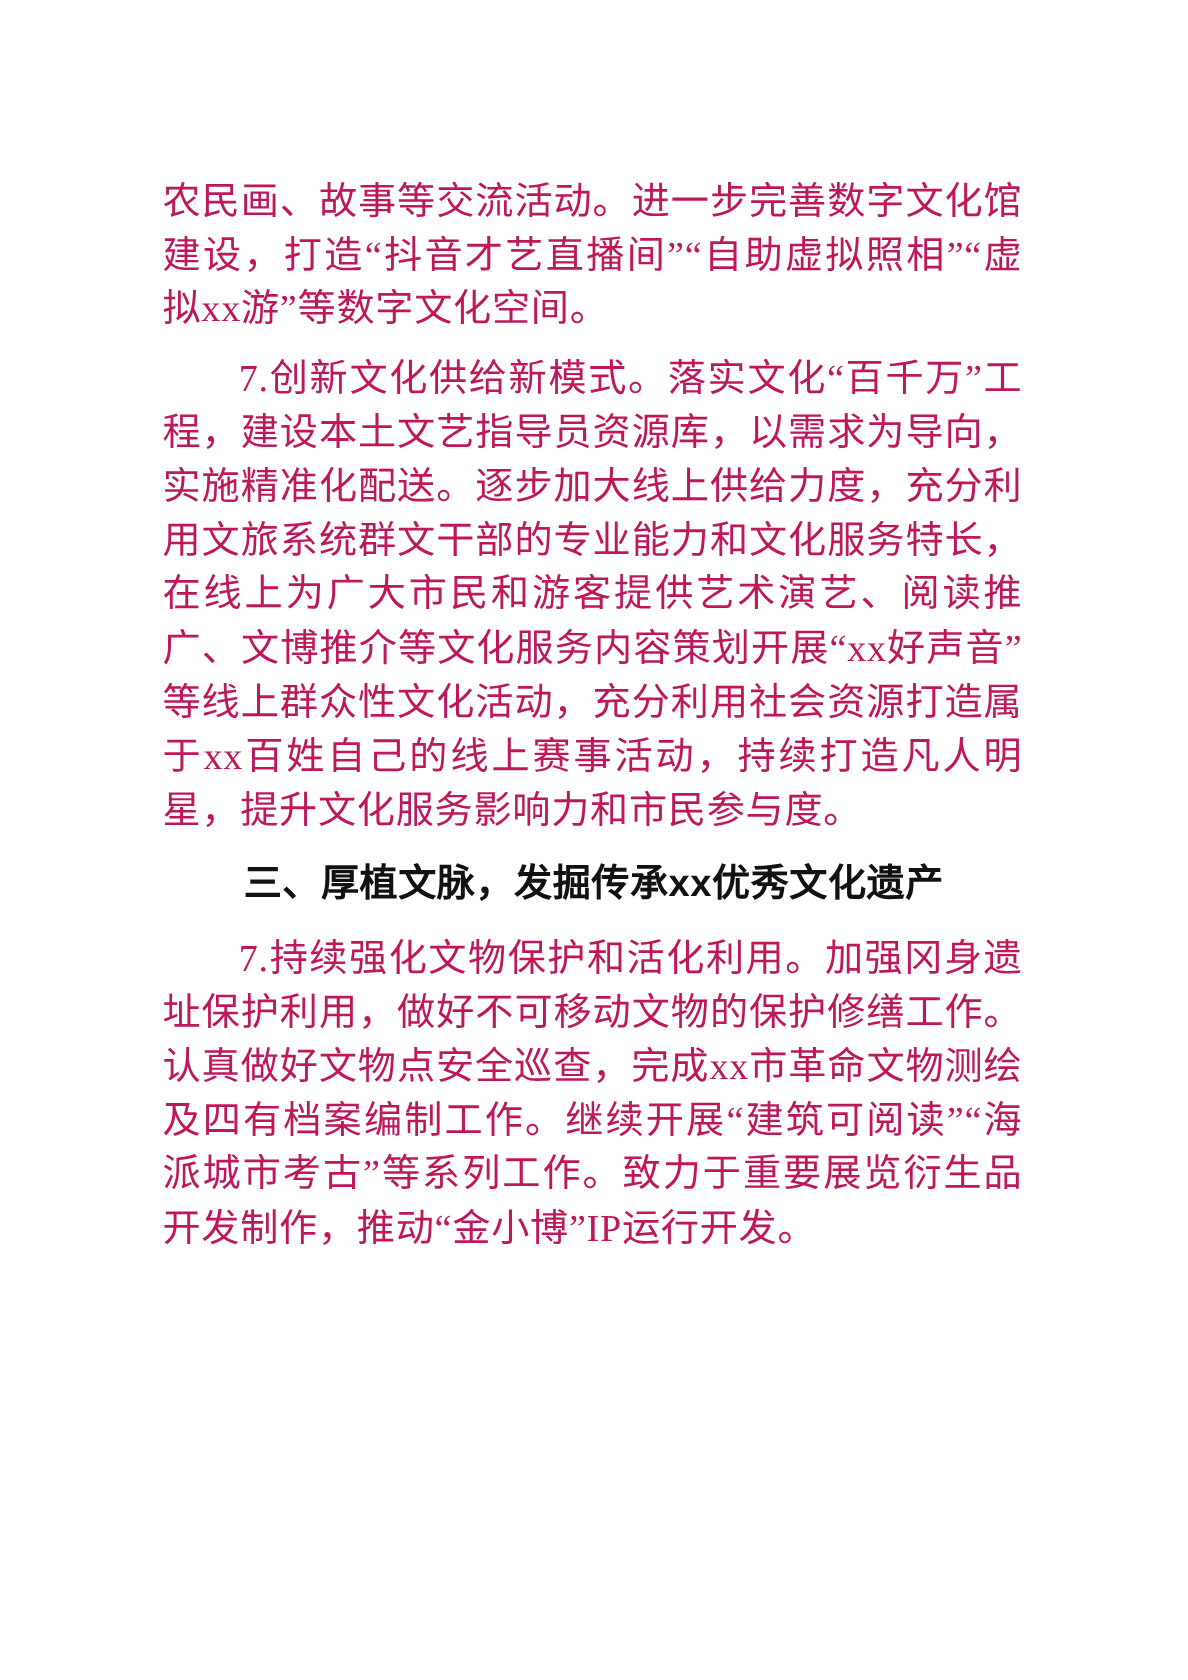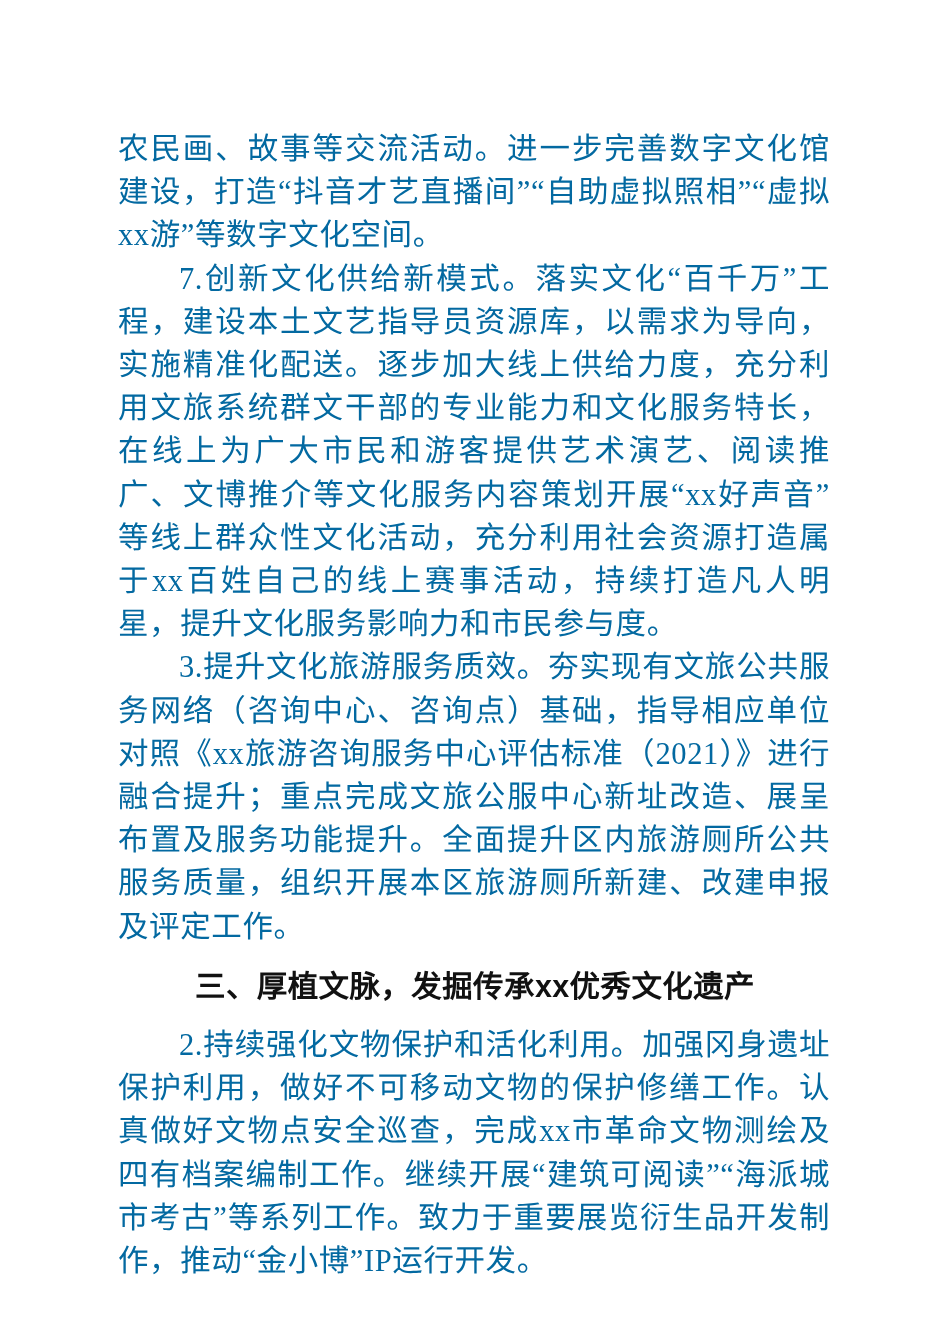--- a/index.html
+++ b/index.html
@@ -24,24 +24,24 @@
 
   .page-body {
     position: absolute;
     left: 118px;
     top: 128px;
     width: 712px;
   }
 
   
   .para {
-    margin: 0;
+    margin: 12px;
     font-size: 30.5px;
     line-height: 43.2px;
-    color: #0369a1;
+    color: #be185d;
     text-align: justify;
     text-justify: inter-character;
     letter-spacing: 0.6px;
     font-weight: 400;
     font-family: "Liberation Serif", "DejaVu Serif", serif;
     -webkit-font-smoothing: antialiased;
   }
   .para.indent {
     text-indent: 61px;
   }
@@ -64,20 +64,19 @@
 </head>
 <body>
 
 <div class="page">
   <div class="page-body">
 
     <p class="para cont">农民画、故事等交流活动。进一步完善数字文化馆建设，打造“抖音才艺直播间”“自助虚拟照相”“虚拟xx游”等数字文化空间。</p>
 
     <p class="para indent">7.创新文化供给新模式。落实文化“百千万”工程，建设本土文艺指导员资源库，以需求为导向，实施精准化配送。逐步加大线上供给力度，充分利用文旅系统群文干部的专业能力和文化服务特长，在线上为广大市民和游客提供艺术演艺、阅读推广、文博推介等文化服务内容策划开展“xx好声音”等线上群众性文化活动，充分利用社会资源打造属于xx百姓自己的线上赛事活动，持续打造凡人明星，提升文化服务影响力和市民参与度。</p>
 
-    <p class="para indent">3.提升文化旅游服务质效。夯实现有文旅公共服务网络（咨询中心、咨询点）基础，指导相应单位对照《xx旅游咨询服务中心评估标准（2021）》进行融合提升；重点完成文旅公服中心新址改造、展呈布置及服务功能提升。全面提升区内旅游厕所公共服务质量，组织开展本区旅游厕所新建、改建申报及评定工作。</p>
 
     <h2 class="heading">三、厚植文脉，发掘传承xx优秀文化遗产</h2>
 
-    <p class="para indent">2.持续强化文物保护和活化利用。加强冈身遗址保护利用，做好不可移动文物的保护修缮工作。认真做好文物点安全巡查，完成xx市革命文物测绘及四有档案编制工作。继续开展“建筑可阅读”“海派城市考古”等系列工作。致力于重要展览衍生品开发制作，推动“金小博”IP运行开发。</p>
+    <p class="para indent">7.持续强化文物保护和活化利用。加强冈身遗址保护利用，做好不可移动文物的保护修缮工作。认真做好文物点安全巡查，完成xx市革命文物测绘及四有档案编制工作。继续开展“建筑可阅读”“海派城市考古”等系列工作。致力于重要展览衍生品开发制作，推动“金小博”IP运行开发。</p>
 
   </div>
 </div>
 
 </body></html>

